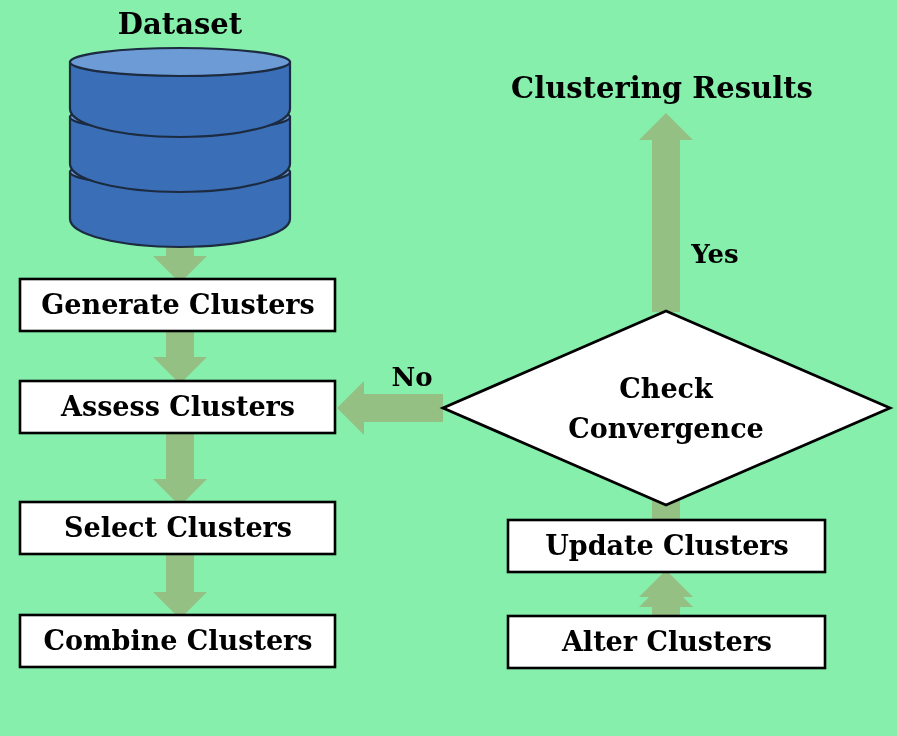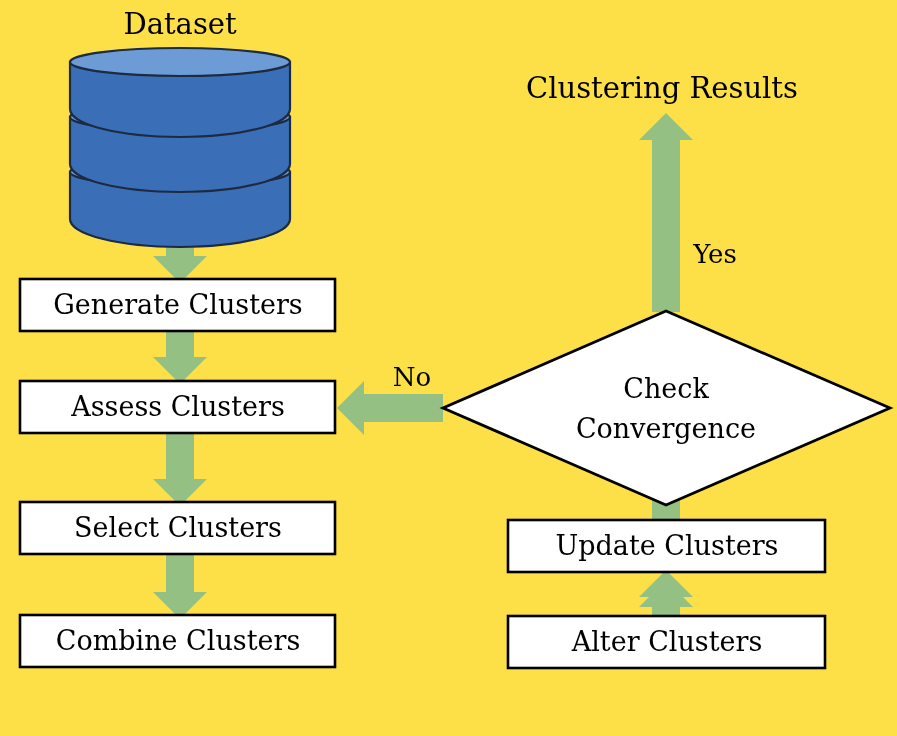--- a/index.html
+++ b/index.html
@@ -7,22 +7,23 @@
     padding: 0;
     background: #ffffff;
   }
   body {
     font-family: "DejaVu Serif", "Liberation Serif", serif;
   }
   #canvas {
     position: relative;
     width: 897px;
     height: 736px;
-    background: #fde047;
+    background: #86efac;
     overflow: hidden;
+    font-weight: bold;
   }
   #flow-svg {
     position: absolute;
     left: 0;
     top: 0;
     width: 897px;
     height: 736px;
   }
   .node-label {
     font-family: "DejaVu Serif", "Liberation Serif", serif;

